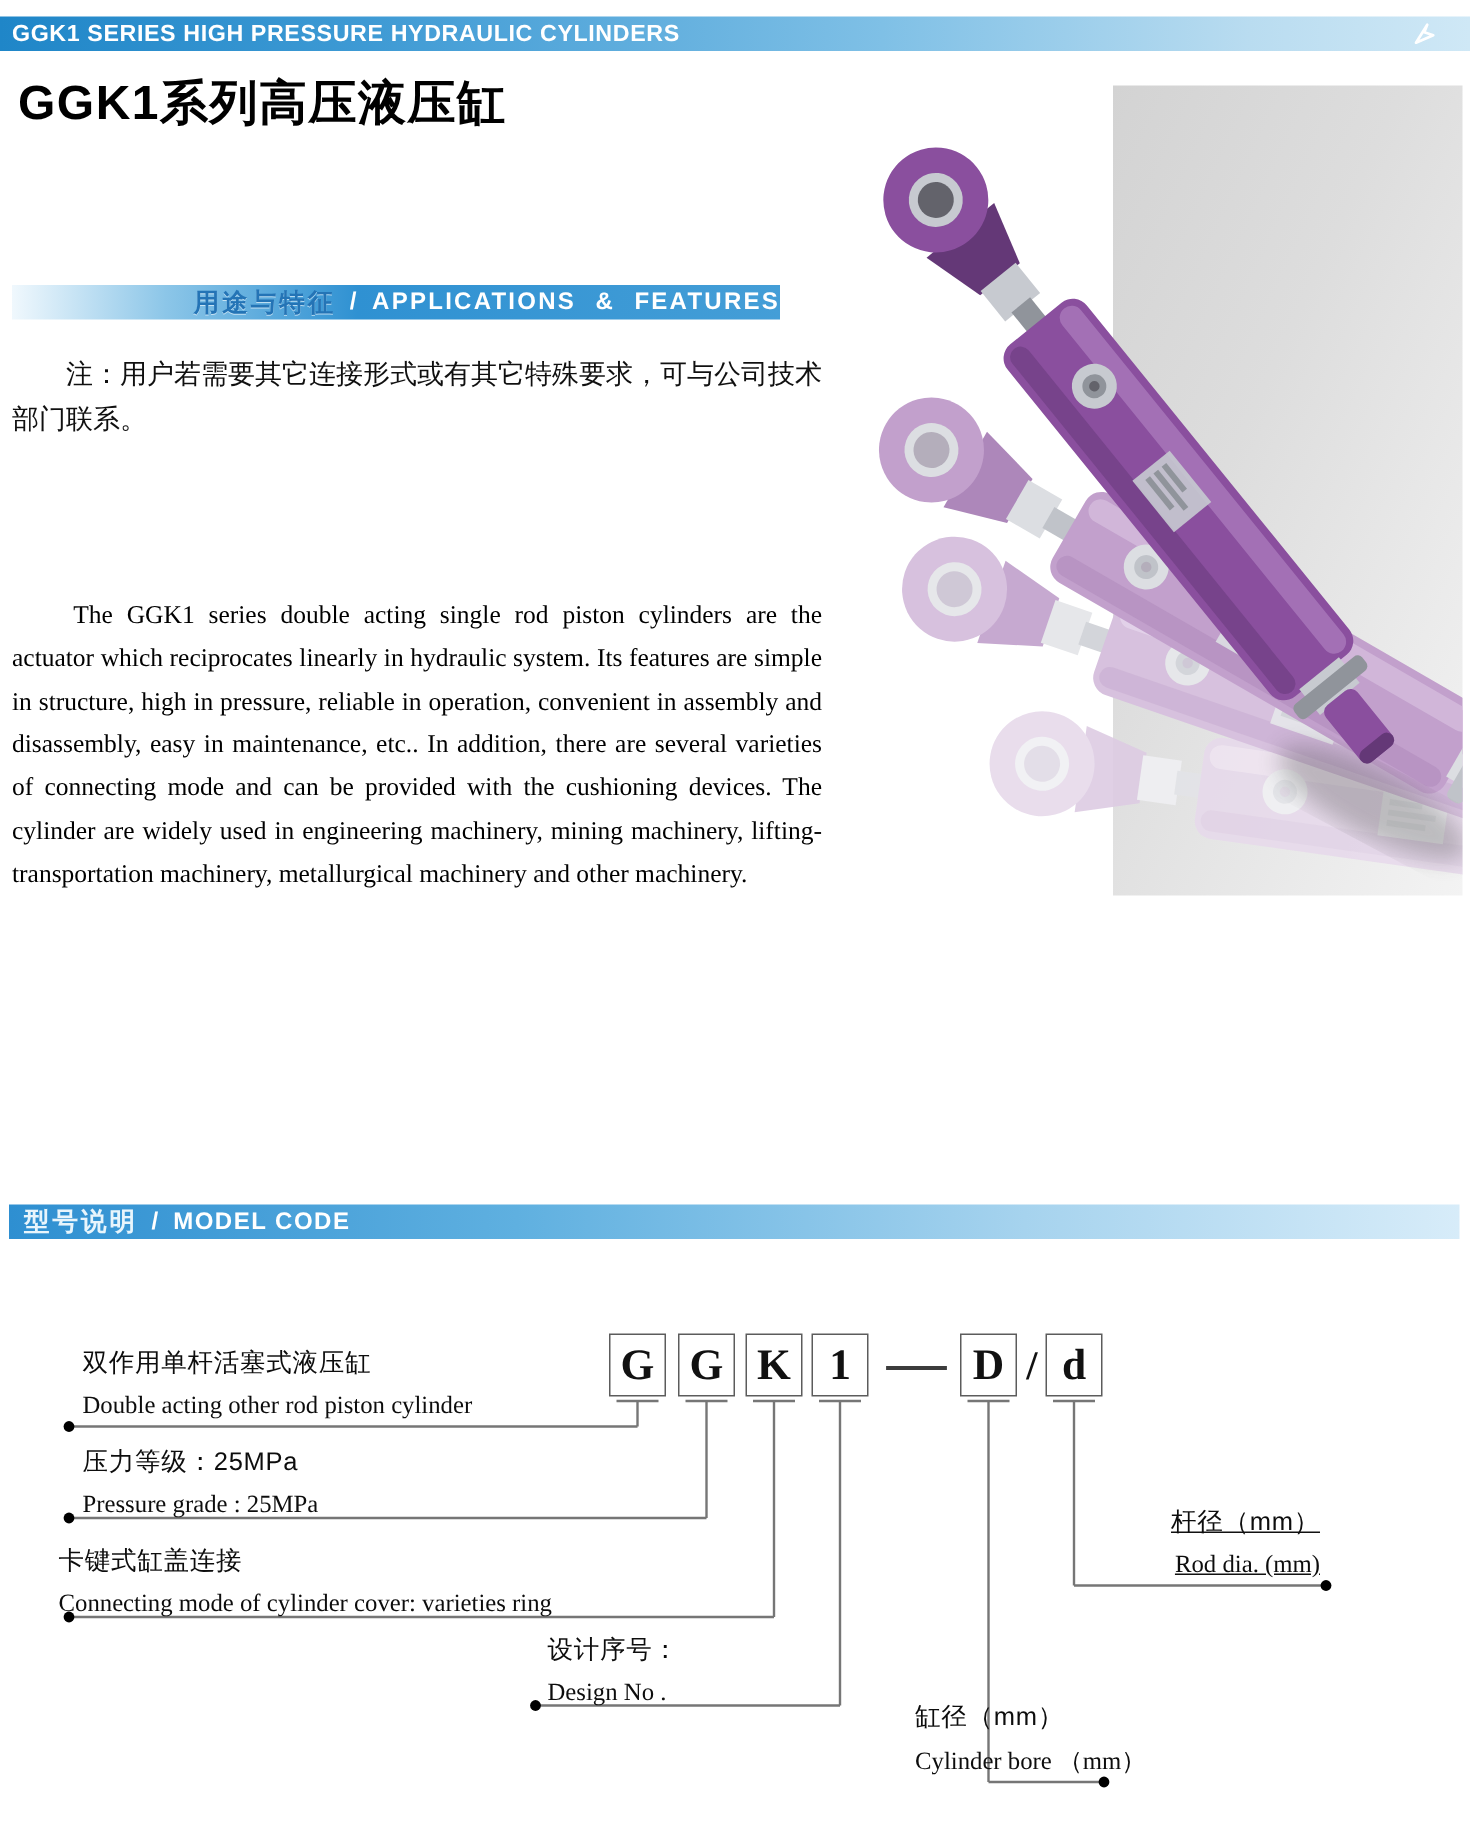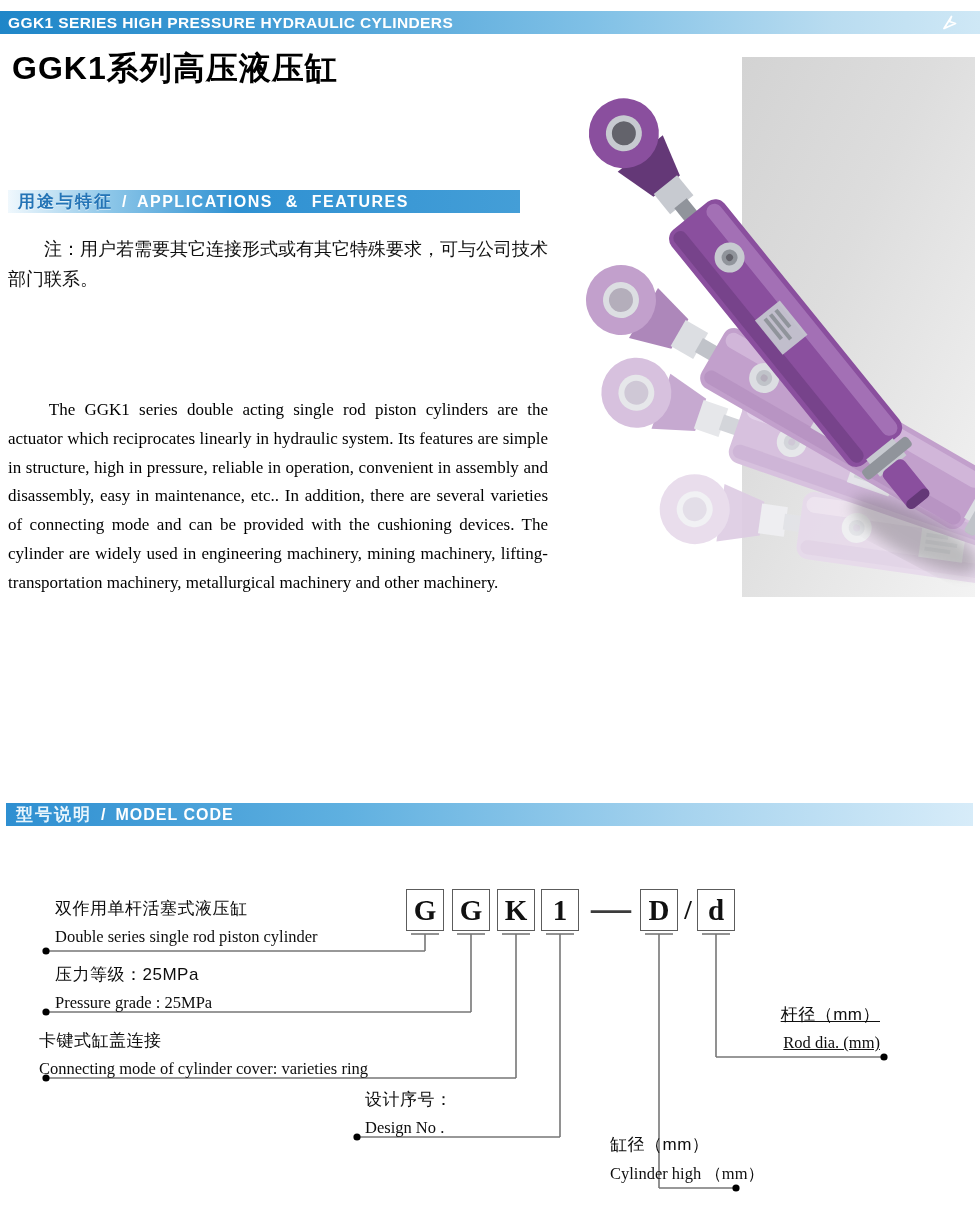--- a/index.html
+++ b/index.html
@@ -23,21 +23,21 @@
     background:linear-gradient(115deg,#d3d3d3 0%,#dddddd 40%,#e8e8e8 70%,#f3f3f3 100%);}
   .figure-svg{position:absolute;left:0;top:0;}
   .cyl.main{--b:#8a4f9e;--d:#643877;--l:#b183c2;--m:#c7cad0;--m2:#90949b;--h:#63636b;}
   .cyl.g1{--b:#c2a0cc;--d:#ad87ba;--l:#d9c2e0;--m:#dcdee2;--m2:#c0c3c9;--h:#b4aebb;}
   .cyl.g2{--b:#d7c1de;--d:#c6a9d0;--l:#e8daee;--m:#e6e7ea;--m2:#d3d5da;--h:#cfc8d6;}
   .cyl.g3{--b:#e7daeb;--d:#ddcce3;--l:#f2eaf5;--m:#f0f0f3;--m2:#e3e4e8;--h:#e1dbe6;opacity:.9;}
 
   
   .sec-header{position:absolute;height:23px;display:flex;align-items:center;gap:9px;padding-left:10px;box-sizing:border-box;}
   .sec1{left:8px;top:190px;width:512px;
-    background:linear-gradient(to right,#f0f8fd 0%,#8cc6e8 20%,#2f91d2 45%,#449ed7 100%);}
+    background:linear-gradient(to right,#f0f8fd 0%,#8cc6e8 20%,#2f91d2 45%,#449ed7 100%);justify-content:flex-end;}
   .sec1 .sec-cn{color:#2474b6;font-weight:bold;font-size:17px;letter-spacing:2px;text-shadow:0 1px 0 rgba(255,255,255,.6);}
   .sec1 .sec-sep,.sec1 .sec-en{color:#fff;font-weight:bold;font-size:16px;letter-spacing:1.5px;word-spacing:7px;white-space:nowrap;}
   .sec2{left:6px;top:803px;width:967px;
     background:linear-gradient(to right,#2e8fd1 0%,#5fb0e0 35%,#a6d3ee 70%,#d7ecf9 100%);align-items:center;}
   .sec2 .sec-cn{color:#e8f5fc;font-weight:bold;font-size:17px;letter-spacing:2px;}
   .sec2 .sec-sep,.sec2 .sec-en{color:#fff;font-weight:bold;font-size:16px;letter-spacing:1px;white-space:nowrap;}
 
   
   .cn-text{position:absolute;left:8px;top:234px;width:540px;font-size:18px;line-height:30px;
     text-align:justify;color:#101010;}
@@ -172,36 +172,36 @@
   <div class="code-box" style="left:452px">G</div>
   <div class="code-box" style="left:497px">K</div>
   <div class="code-box" style="left:541px">1</div>
   <span class="code-dash">—</span>
   <div class="code-box" style="left:640px">D</div>
   <span class="code-slash">/</span>
   <div class="code-box" style="left:697px">d</div>
 
   <div class="mc-label" style="left:55px;top:897px">
     <div class="mc-cn">双作用单杆活塞式液压缸</div>
-    <div class="mc-en">Double series single rod piston cylinder</div>
+    <div class="mc-en">Double acting other rod piston cylinder</div>
   </div>
   <div class="mc-label" style="left:55px;top:963px">
     <div class="mc-cn">压力等级：25MPa</div>
     <div class="mc-en">Pressure grade : 25MPa</div>
   </div>
   <div class="mc-label" style="left:39px;top:1029px">
     <div class="mc-cn">卡键式缸盖连接</div>
     <div class="mc-en">Connecting mode of cylinder cover: varieties ring</div>
   </div>
   <div class="mc-label" style="left:365px;top:1088px">
     <div class="mc-cn">设计序号：</div>
     <div class="mc-en">Design No .</div>
   </div>
   <div class="mc-label right" style="left:705px;top:1003px;width:175px">
     <div class="mc-cn">杆径（mm）</div>
     <div class="mc-en">Rod dia. (mm)</div>
   </div>
   <div class="mc-label" style="left:610px;top:1133px">
     <div class="mc-cn">缸径（mm）</div>
-    <div class="mc-en">Cylinder high （mm）</div>
+    <div class="mc-en">Cylinder bore （mm）</div>
   </div>
 
 </div>
 
 </body></html>

